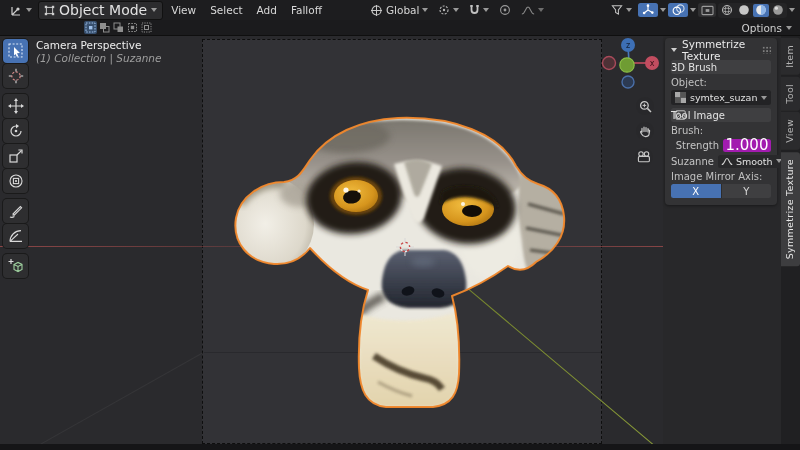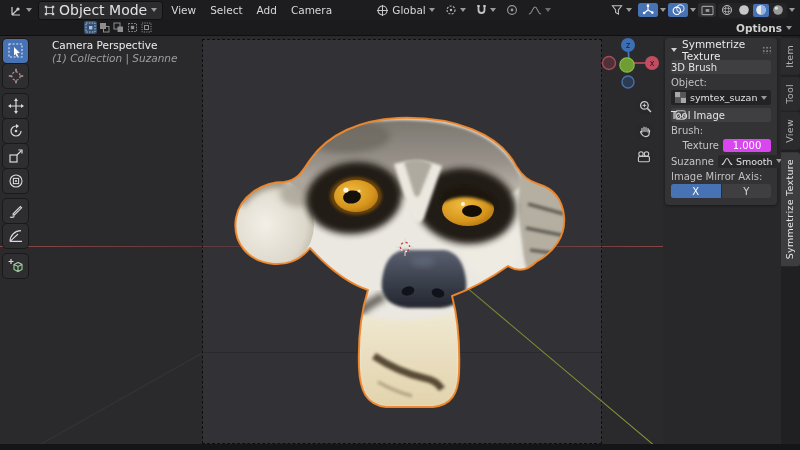--- a/index.html
+++ b/index.html
@@ -2,42 +2,42 @@
 <html><head>
 <meta charset="utf-8">
 <style>
   html,body{margin:0;padding:0;background:#101010;}
   #app{position:relative;width:800px;height:450px;overflow:hidden;background:#2a2a2d;
        font-family:"DejaVu Sans",sans-serif;font-size:11px;color:#d5d5d5;user-select:none;}
   
   .row1{position:absolute;left:0;top:0;width:800px;height:20px;background:#1d1d1f;
         display:flex;align-items:center;padding:0 5px;box-sizing:border-box;gap:2px;z-index:6;}
   .row2{position:absolute;left:0;top:20px;width:800px;height:16px;background:#1b1b1d;
-        border-bottom:1px solid #0f0f0f;display:flex;align-items:center;box-sizing:border-box;z-index:6;font-weight:bold;}
+        border-bottom:1px solid #0f0f0f;display:flex;align-items:center;box-sizing:border-box;z-index:6;}
   .hbtn{display:flex;align-items:center;gap:3px;padding:1px 4px;border-radius:3px;}
   .modebox{display:flex;align-items:center;gap:4px;background:#2c2c2e;border:1px solid #111;
            border-radius:3px;padding:1px 5px;height:15px;}
   .menu{padding:1px 6px;color:#d8d8d8;font-size:10.5px;border-radius:2px;}
   .chev{width:0;height:0;border-left:3.5px solid transparent;border-right:3.5px solid transparent;
         border-top:4px solid #999;display:inline-block;}
   .bluebtn{background:#4772b3;border-radius:2.5px;width:20px;height:14px;display:flex;
            align-items:center;justify-content:center;}
   .graybtn{border-radius:2.5px;width:18px;height:14px;display:flex;align-items:center;justify-content:center;}
   .seg{display:flex;align-items:center;background:#242426;border-radius:3px;padding:1px;gap:1px;}
   .seg .cell{width:16px;height:13px;display:flex;align-items:center;justify-content:center;border-radius:2px;}
   .seg .cell.on{background:#4772b3;}
   .selmode{width:13px;height:13px;border-radius:2px;display:flex;align-items:center;justify-content:center;margin-right:1px;}
   .selmode.on{background:#38506e;}
   .optionstxt{font-size:10.5px;color:#cfcfcf;display:flex;align-items:center;gap:4px;margin-left:auto;margin-right:8px;}
   
   #vp{position:absolute;left:0;top:36px;width:663px;height:408px;background:#2a2a2d;overflow:hidden;}
   #camrect{position:absolute;left:202px;top:3px;width:400px;height:405px;background:#323236;
            border:1px dashed #0e0e0e;box-sizing:border-box;}
   .axisline{position:absolute;pointer-events:none;}
-  #overlaytxt{position:absolute;left:52px;top:3px;line-height:13px;}
+  #overlaytxt{position:absolute;left:36px;top:3px;line-height:13px;}
   #overlaytxt .l1{color:#ededed;font-size:10.5px;}
   #overlaytxt .l2{color:#9f9f9f;font-size:10.5px;font-style:italic;}
   
   #tools{position:absolute;left:3px;top:3px;display:flex;flex-direction:column;gap:1px;z-index:4;}
   .tool{width:25px;height:24px;background:#2e2e30;border-radius:4px;display:flex;align-items:center;
         justify-content:center;box-shadow:0 0 0 1px #1a1a1a;}
   .tool.active{background:#4772b3;}
   .tgap{height:4px;}
   
   .vbtn{position:absolute;width:18px;height:18px;border-radius:50%;background:rgba(40,40,42,.6);
@@ -59,21 +59,21 @@
         background-image:radial-gradient(#7e7e7e 0.8px, transparent 0.9px);background-size:3.4px 3.4px;}
   .pbtn{height:14px;background:#3f3f41;border-radius:2.5px;color:#e3e3e3;font-size:10px;
         display:flex;align-items:center;justify-content:flex-start;margin:3px 0;position:relative;}
   .pbtn .licon{position:absolute;left:4px;top:2px;}
   .plabel{font-size:10px;color:#c0c0c0;margin:3px 0 2px 0;}
   .pdrop{height:15px;background:#232325;border-radius:2.5px;display:flex;align-items:center;
          gap:4px;padding:0 4px;margin:2px 0;}
   .pdrop .txt{font-size:9.5px;color:#e2e2e2;flex:1;white-space:nowrap;overflow:hidden;}
   .prow{display:flex;align-items:center;margin:2px 0;height:14px;}
   .plab{width:48px;text-align:right;margin-right:4px;font-size:10px;color:#c5c5c5;}
-  .pslider{flex:1;height:13px;background:#d946ef;border-radius:2.5px;color:#fff;font-size:10px;
+  .pslider{flex:1;height:13px;background:#a21caf;border-radius:2.5px;color:#fff;font-size:15px;
            display:flex;align-items:center;justify-content:center;}
   .pfall{flex:1;height:13px;background:#28282a;border-radius:2.5px;display:flex;align-items:center;
          gap:3px;padding:0 3px;font-size:9.5px;color:#e0e0e0;}
   .paxis{display:flex;margin-top:2px;height:14px;}
   .ax{flex:1;display:flex;align-items:center;justify-content:center;font-size:10px;background:#3f3f41;color:#d8d8d8;}
   .ax.active{background:#4772b3;color:#fff;}
   .ax:first-child{border-radius:2.5px 0 0 2.5px;}
   .ax:last-child{border-radius:0 2.5px 2.5px 0;border-left:1px solid #2c2c2e;}
   #statusbar{position:absolute;left:0;top:444px;width:800px;height:6px;background:#151517;z-index:7;}
   svg{display:block;}
@@ -98,21 +98,21 @@
           <rect x="10" y="1" width="3" height="3" fill="#cfcfcf"></rect>
         <rect x="1" y="10" width="3" height="3" fill="#cfcfcf"></rect>
           <rect x="10" y="10" width="3" height="3" fill="#cfcfcf"></rect>
       </svg>
       <span style="font-size:14px;color:#e2e2e2;">Object Mode</span>
       <span class="chev"></span>
     </span>
     <span class="menu">View</span>
     <span class="menu">Select</span>
     <span class="menu">Add</span>
-    <span class="menu">Camera</span>
+    <span class="menu">Falloff</span>
 
     <span style="flex:1;"></span>
 
     <span class="hbtn">
       <svg width="13" height="13" viewBox="0 0 13 13">
         <circle cx="6.5" cy="6.5" r="4.5" fill="none" stroke="#c8c8c8" stroke-width="1.1"></circle>
         <path d="M6.5,1 V12 M1,6.5 H12" stroke="#c8c8c8" stroke-width="1"></path>
       </svg>
       <span style="font-size:10.5px;">Global</span>
       <span class="chev"></span>
@@ -457,21 +457,21 @@
             <svg width="11" height="10" viewBox="0 0 11 10">
               <rect x="0.8" y="0.8" width="9.4" height="8.4" rx="1" fill="none" stroke="#c8c8c8" stroke-width="1"></rect>
               <circle cx="3.6" cy="3.4" r="1" fill="#c8c8c8"></circle>
               <path d="M1.4,8.2 L4.6,5.4 L6.4,7 L8.4,4.8 L10,6.6" fill="none" stroke="#c8c8c8" stroke-width="1"></path>
             </svg>
           </span>
           <span>Tool Image</span>
         </div>
         <div class="plabel">Brush:</div>
         <div class="prow">
-          <span class="plab">Texture</span>
+          <span class="plab">Strength</span>
           <span class="pslider">1.000</span>
         </div>
         <div class="prow">
           <span class="plab">Suzanne</span>
           <span class="pfall">
             <svg width="12" height="9" viewBox="0 0 16 12">
               <path d="M1,10 C5,10 5,2 8,2 C11,2 11,10 15,10" fill="none" stroke="#d5d5d5" stroke-width="1.4"></path>
             </svg>
             <span style="flex:1;">Smooth</span>
             <span class="chev"></span>

